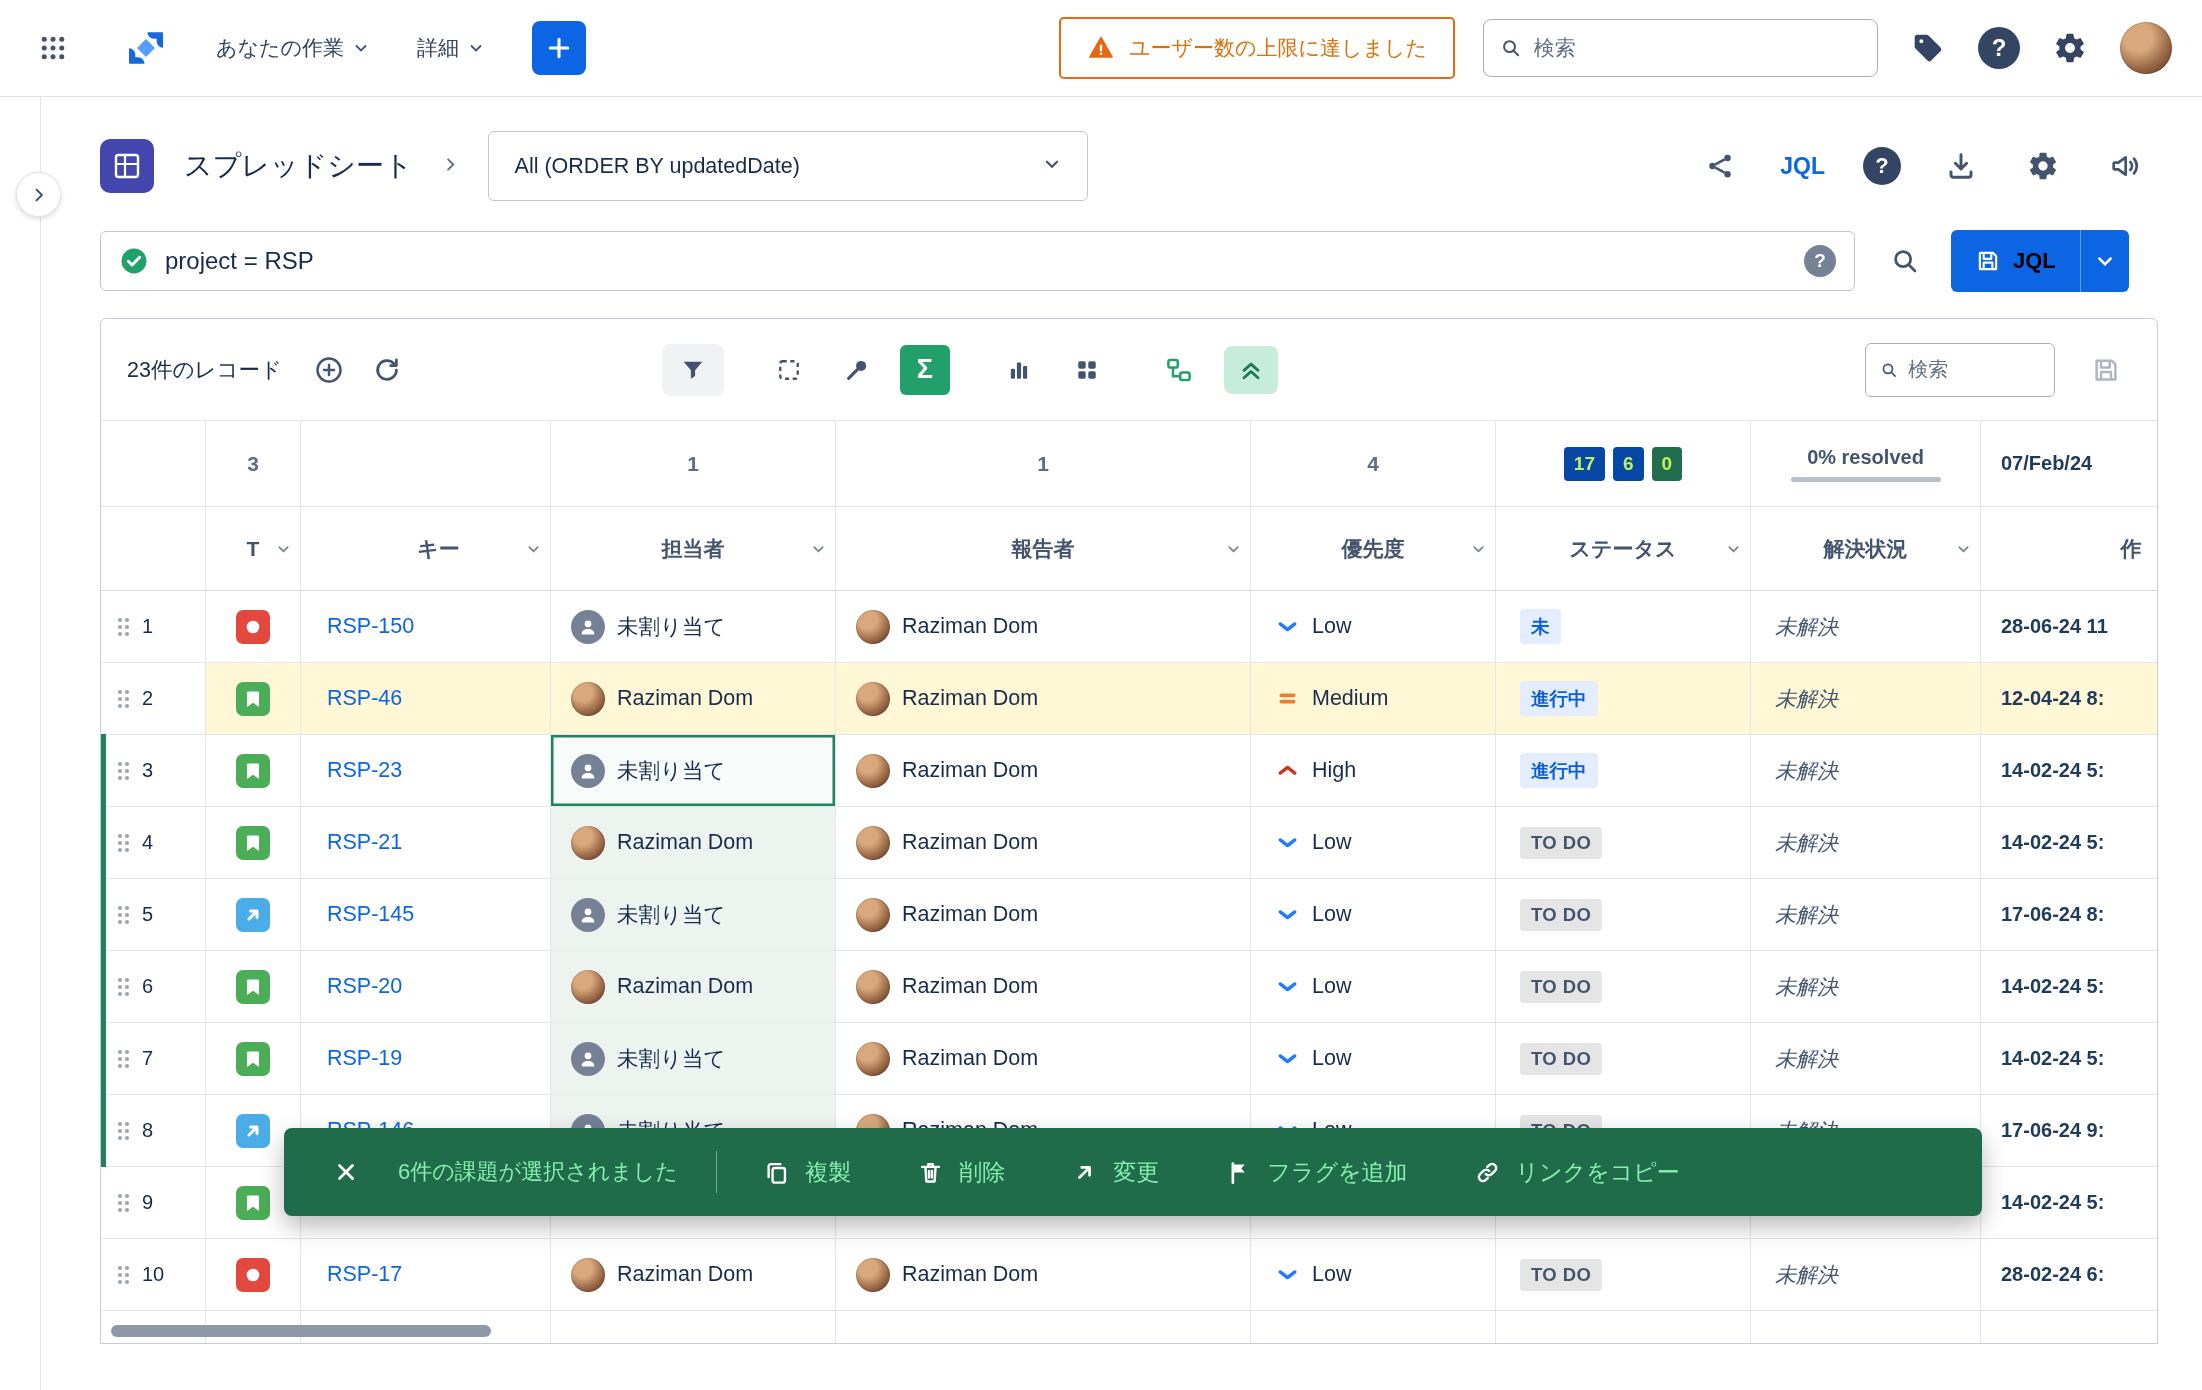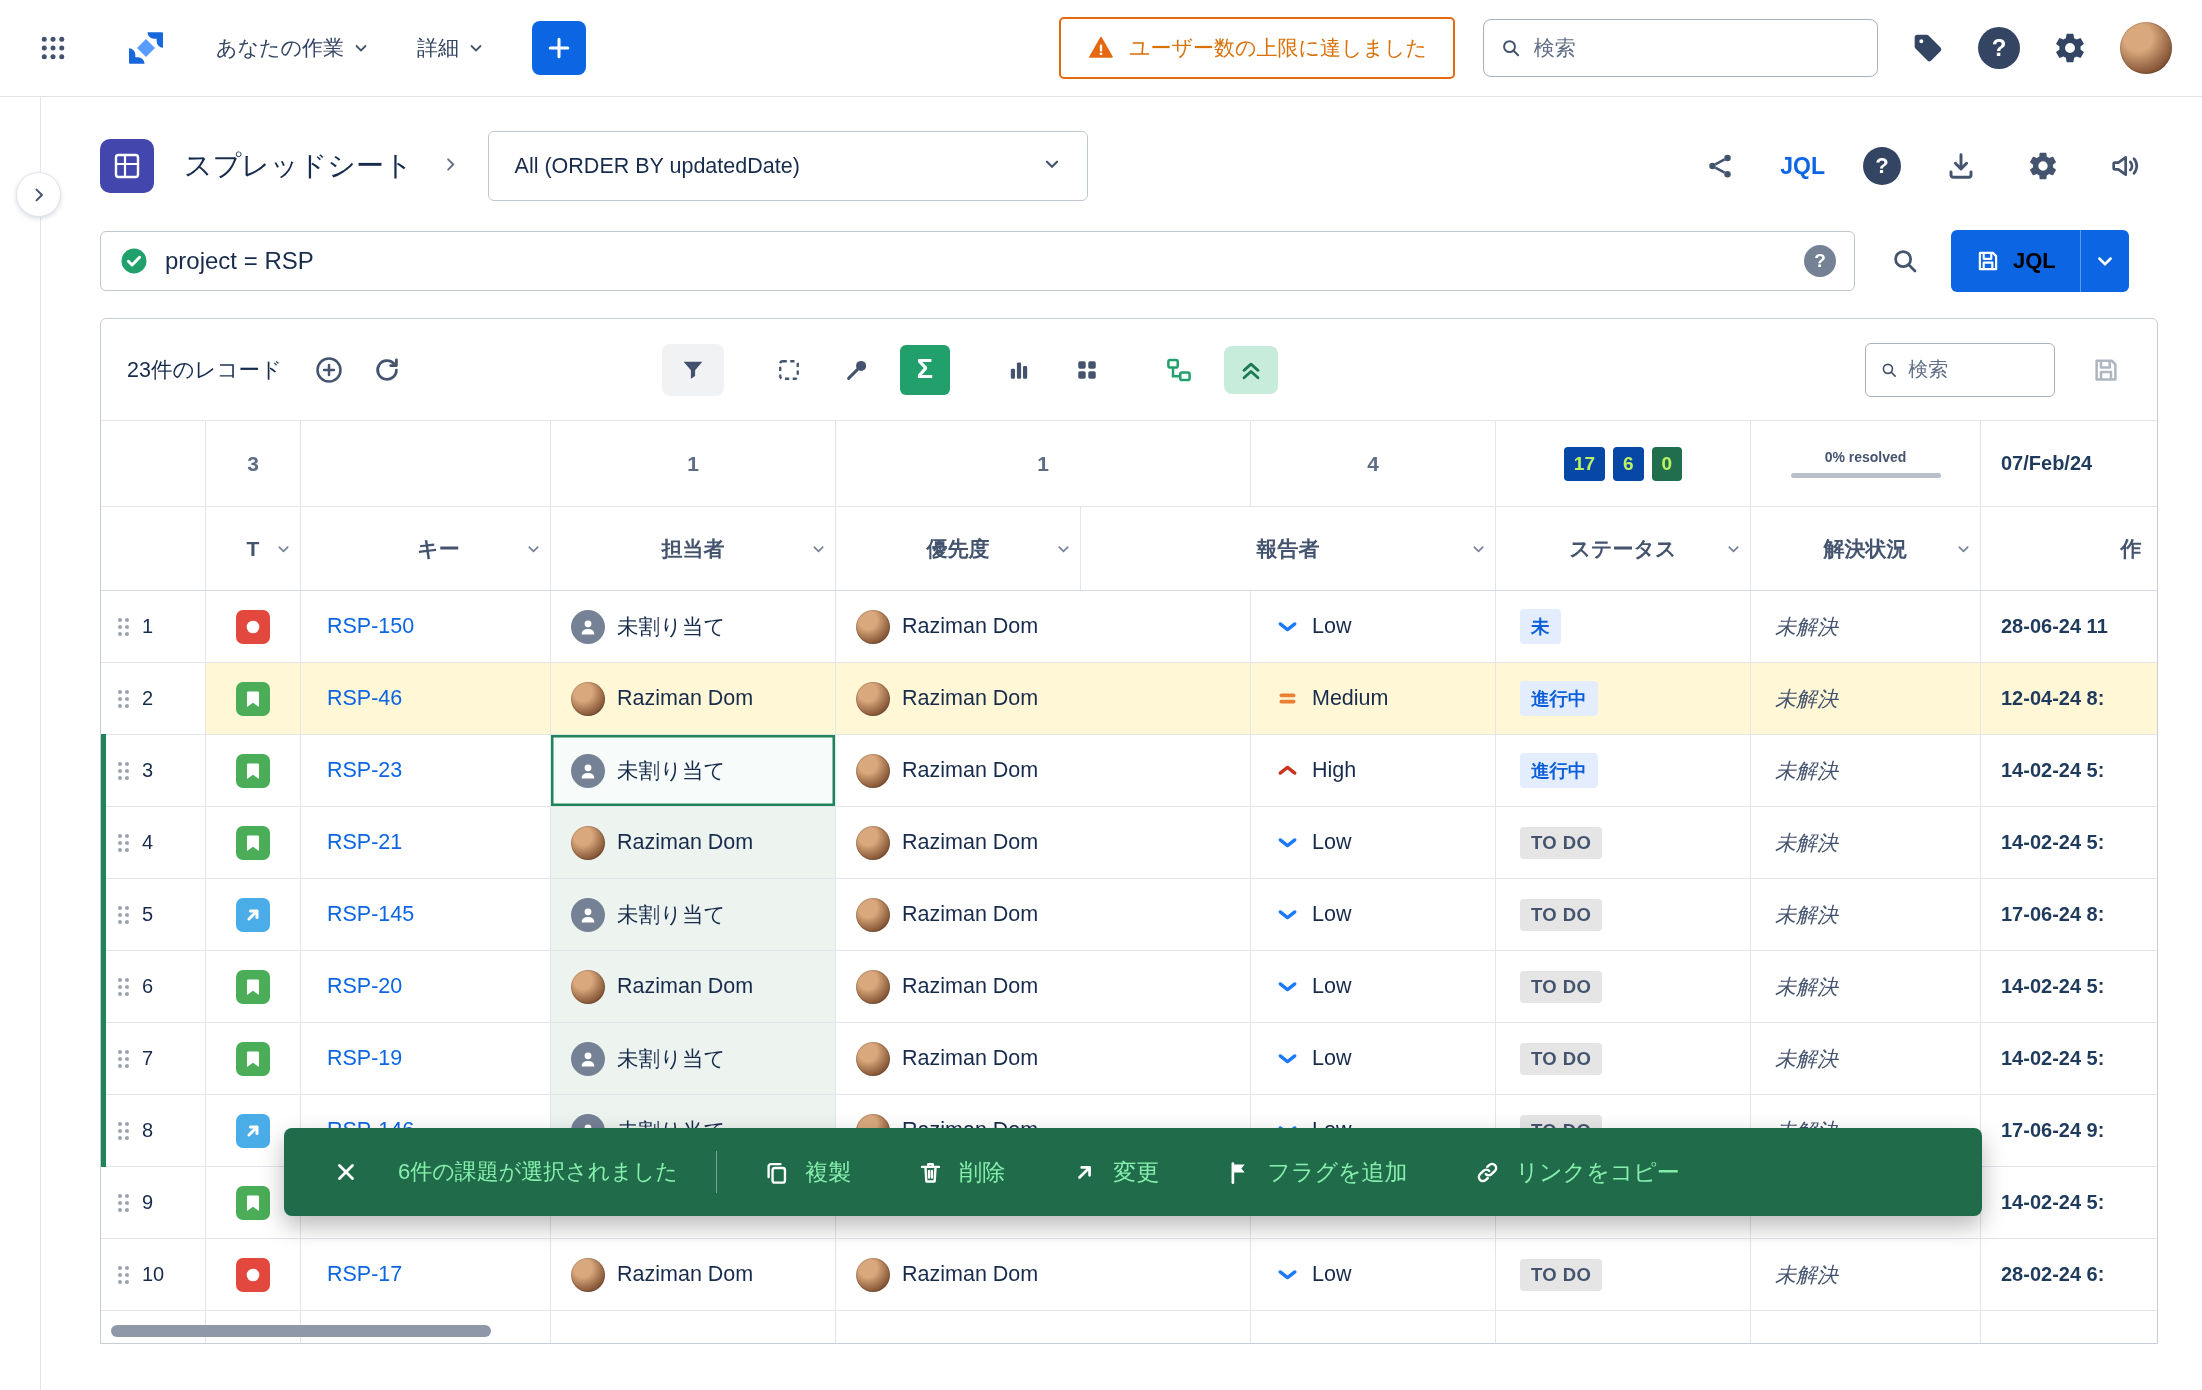--- a/index.html
+++ b/index.html
@@ -101,21 +101,21 @@
   .c-created{width:300px;padding-left:20px;border-right:none;}
 
   .agg-row{height:86px;}
   .agg{justify-content:center;padding:0;font-weight:700;font-size:21px;color:#5E6C84;}
   .agg.created-agg{justify-content:flex-start;padding-left:20px;}
   .agg.resolved-agg{flex-direction:column;justify-content:center;gap:8px;}
   .count-loz{min-width:28px;padding:6px 10px;border-radius:4px;color:#bef264;font-weight:700;
     font-size:19px;text-align:center;margin:0 4px;}
   .count-loz.cblue{background:#0747A6;}
   .count-loz.cgreen{background:#216E4E;}
-  .resolved-text{font-weight:700;font-size:14px;color:#44546F;}
+  .resolved-text{font-weight:700;font-size:20px;color:#44546F;}
   .resolved-track{width:150px;height:5px;border-radius:3px;background:#B9C0CC;}
 
   .header-row{height:84px;border-bottom:1.5px solid #D5DAE2;}
   .th{justify-content:center;position:relative;font-weight:700;font-size:21px;color:#44546F;}
   .th .hchev{position:absolute;right:9px;top:50%;transform:translateY(-50%);color:#758195;}
 
   .drag-dots{position:relative;width:13px;height:20px;}
   .drag-dots::before{content:"";position:absolute;left:1px;top:1px;width:4px;height:4px;border-radius:50%;
     background:#9AA3B0;box-shadow:0 7px 0 #9AA3B0,0 14px 0 #9AA3B0,7px 0 0 #9AA3B0,7px 7px 0 #9AA3B0,7px 14px 0 #9AA3B0;}
   .rownum{font-size:20px;color:var(--navy);}
@@ -443,28 +443,28 @@
       <svg class="hchev" width="15" height="15" viewBox="0 0 16 16">
           <path d="M3.5 6l4.5 4.5L12.5 6" fill="none" stroke="#758195" stroke-width="1.8" stroke-linecap="round"></path>
         </svg>
     </div>
     <div class="cell c-assignee th" style="justify-content:center;padding-left:0;">
       <span>担当者</span>
       <svg class="hchev" width="15" height="15" viewBox="0 0 16 16">
           <path d="M3.5 6l4.5 4.5L12.5 6" fill="none" stroke="#758195" stroke-width="1.8" stroke-linecap="round"></path>
         </svg>
     </div>
+    <div class="cell c-reporter th" style="justify-content:center;padding-left:0;">
+      <span>報告者</span>
+      <svg class="hchev" width="15" height="15" viewBox="0 0 16 16">
+          <path d="M3.5 6l4.5 4.5L12.5 6" fill="none" stroke="#758195" stroke-width="1.8" stroke-linecap="round"></path>
+        </svg>
+    </div>
     <div class="cell c-priority th" style="justify-content:center;padding-left:0;">
       <span>優先度</span>
-      <svg class="hchev" width="15" height="15" viewBox="0 0 16 16">
-          <path d="M3.5 6l4.5 4.5L12.5 6" fill="none" stroke="#758195" stroke-width="1.8" stroke-linecap="round"></path>
-        </svg>
-    </div>
-    <div class="cell c-reporter th" style="justify-content:center;padding-left:0;">
-      <span>報告者</span>
       <svg class="hchev" width="15" height="15" viewBox="0 0 16 16">
           <path d="M3.5 6l4.5 4.5L12.5 6" fill="none" stroke="#758195" stroke-width="1.8" stroke-linecap="round"></path>
         </svg>
     </div>
     <div class="cell c-status th" style="justify-content:center;padding-left:0;">
       <span>ステータス</span>
       <svg class="hchev" width="15" height="15" viewBox="0 0 16 16">
           <path d="M3.5 6l4.5 4.5L12.5 6" fill="none" stroke="#758195" stroke-width="1.8" stroke-linecap="round"></path>
         </svg>
     </div>

